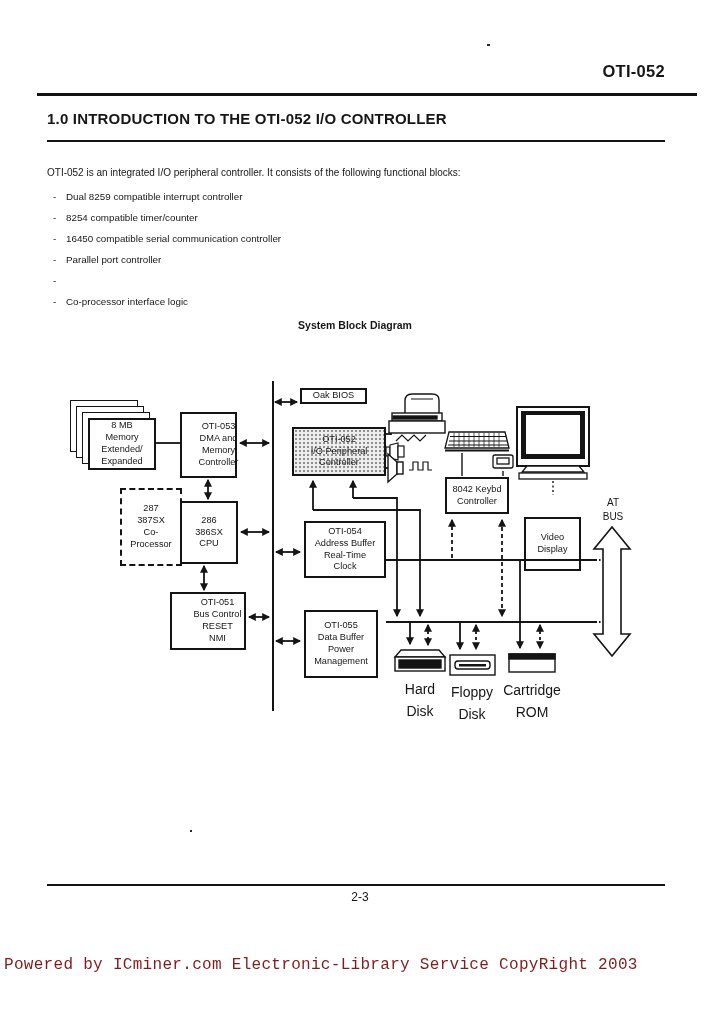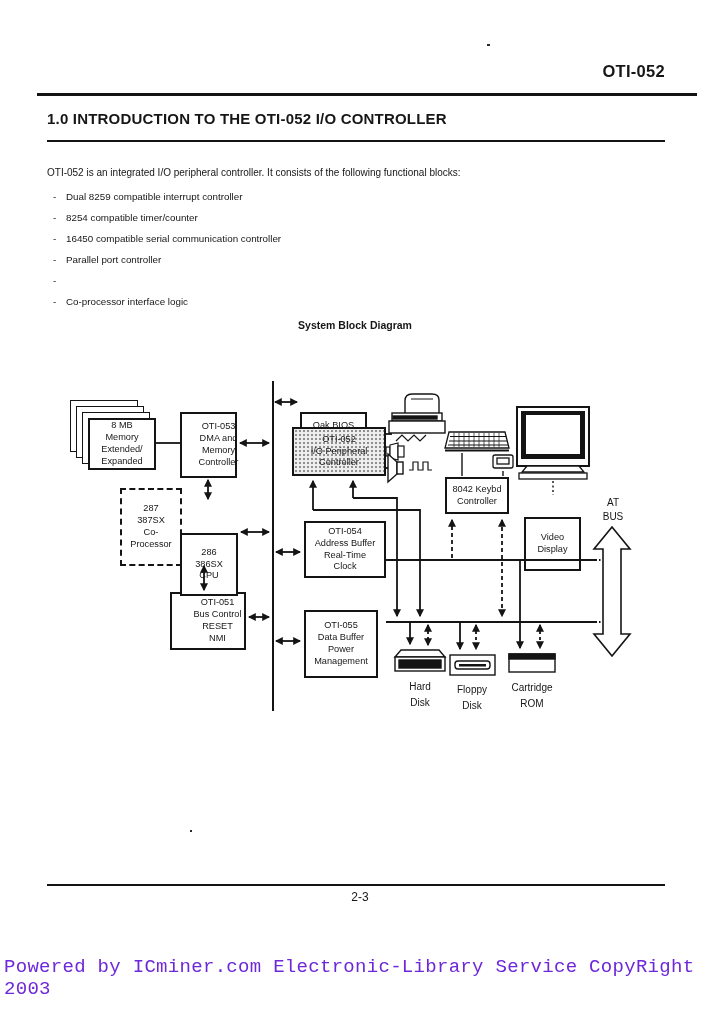--- a/index.html
+++ b/index.html
@@ -22,27 +22,27 @@
   .dbox{position:absolute;box-sizing:border-box;border:2px solid #141414;background:#fff;
     display:flex;align-items:center;justify-content:center;text-align:center;
     font-size:9.2px;line-height:1.3;z-index:3;}
   .sheet{position:absolute;box-sizing:border-box;border:1.5px solid #141414;background:#fff;z-index:1;}
   .dashed{border:2px dashed #141414;z-index:2;}
   .cpu{z-index:4;}
   .oti052{background-color:#ededed;
     background-image:radial-gradient(circle,#8f8f8f .9px,rgba(0,0,0,0) 1px);
     background-size:4px 4px;}
   svg.wires{position:absolute;left:0;top:0;z-index:5;pointer-events:none;}
-  .iconlabel{position:absolute;text-align:center;font-size:10px;line-height:1.55;z-index:3;}
+  .iconlabel{position:absolute;text-align:center;font-size:14px;line-height:1.55;z-index:3;}
   .atbus{position:absolute;left:594px;top:496px;width:38px;text-align:center;
     font-size:10px;line-height:1.35;z-index:3;}
   .pageno{position:absolute;top:890px;left:0;width:720px;text-align:center;font-size:12px;}
   .watermark{position:absolute;top:956px;left:4px;
     font-family:"Liberation Mono","DejaVu Sans Mono",monospace;
-    font-size:19px;color:#6d28d9;letter-spacing:.3px;}
+    font-size:16px;color:#7f1d1d;letter-spacing:.3px;}
   .speck{position:absolute;background:#2a2a2a;}
 </style>
 </head>
 <body>
 
 <div class="hcode">OTI-052</div>
 <div class="rule" style="left:37px;top:93px;width:660px;height:3px;"></div>
 <div class="h1">1.0  INTRODUCTION TO THE OTI-052 I/O CONTROLLER</div>
 <div class="rule" style="left:47px;top:140px;width:618px;height:2px;"></div>
 
@@ -93,34 +93,34 @@
 Controller</span>
 </div>
 
 <div class="dbox dashed" style="left:120px;top:488px;width:62px;height:78px;">
   <span class="pre">287
 387SX
 Co-
 Processor</span>
 </div>
 
-<div class="dbox cpu" style="left:180px;top:501px;width:58px;height:63px;margin-top:32px;">
+<div class="dbox cpu" style="left:180px;top:501px;width:58px;height:63px;">
   <span class="pre">286
 386SX
 CPU</span>
 </div>
 
 <div class="dbox" style="left:170px;top:592px;width:76px;height:58px;padding-left:19px;">
   <span class="pre">OTI-051
 Bus Control
 RESET
 NMI</span>
 </div>
 
-<div class="dbox" style="left:300px;top:388px;width:67px;height:28px;margin-top:24px;">
+<div class="dbox" style="left:300px;top:388px;width:67px;height:16px;">
   <span>Oak BIOS</span>
 </div>
 
 <div class="dbox oti052" style="left:292px;top:427px;width:94px;height:49px;">
   <span class="pre">OTI-052
 I/O Peripheral
 Controller</span>
 </div>
 
 <div class="dbox" style="left:304px;top:521px;width:82px;height:57px;">

